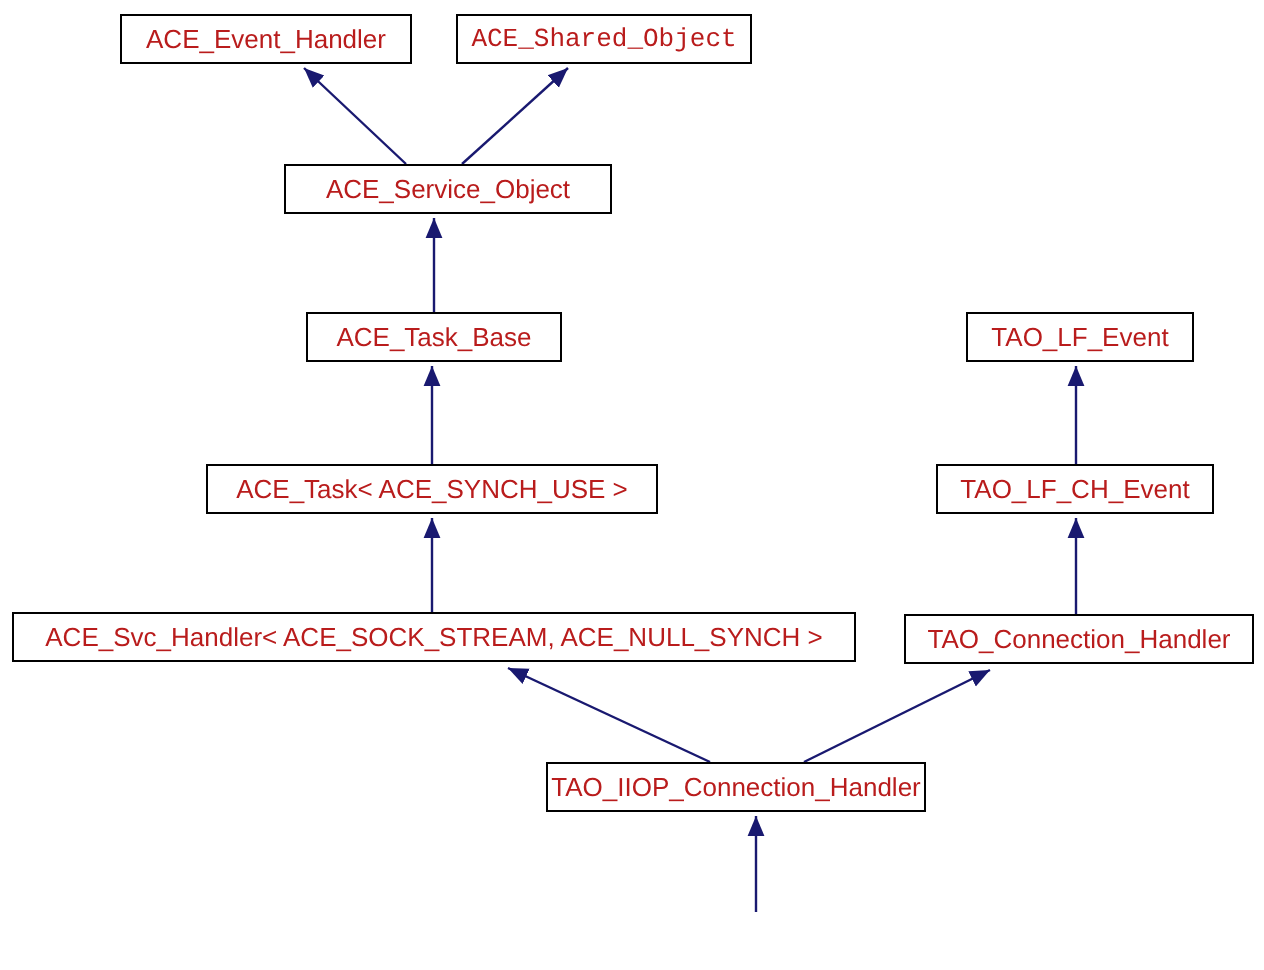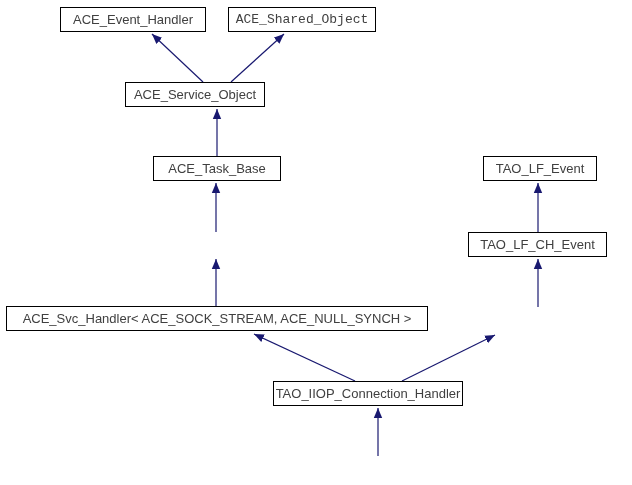--- a/index.html
+++ b/index.html
@@ -20,37 +20,37 @@
     left: 0;
     top: 0;
     width: 632px;
     height: 485px;
   }
   .node {
     position: absolute;
     box-sizing: border-box;
     border: 1px solid #000000;
     background: #ffffff;
-    color: #404040;
+    color: #b91c1c;
     font-size: 13px;
     line-height: 1;
     display: flex;
     align-items: center;
     justify-content: center;
     white-space: nowrap;
     cursor: pointer;
   }
   .node.highlight {
     background: #c0c0c0;
     cursor: default;
   }
   
   .n0  { left: 60px;  top: 7px;   width: 146px; height: 25px; }
   .n1  { left: 228px; top: 7px;   width: 148px; height: 25px; font-family: Liberation Mono, monospace; }
-  .n2  { left: 125px; top: 82px;  width: 140px; height: 25px; text-align: right; }
+  .n2  { left: 142px; top: 82px;  width: 164px; height: 25px; text-align: right; }
   .n3  { left: 153px; top: 156px; width: 128px; height: 25px; }
   .n4  { left: 103px; top: 232px; width: 226px; height: 25px; }
   .n5  { left: 6px;   top: 306px; width: 422px; height: 25px; text-align: center; }
   .n6  { left: 483px; top: 156px; width: 114px; height: 25px; }
   .n7  { left: 468px; top: 232px; width: 139px; height: 25px; }
   .n8  { left: 452px; top: 307px; width: 175px; height: 25px; }
   .n9  { left: 273px; top: 381px; width: 190px; height: 25px; }
   .n10 { left: 240px; top: 456px; width: 278px; height: 27px; }
   .edge {
     stroke: #191970;
@@ -78,18 +78,20 @@
     <line class="edge" x1="538" y1="307" x2="538" y2="259" marker-end="url(#arrow)"></line>
     <line class="edge" x1="355" y1="381" x2="254" y2="334" marker-end="url(#arrow)"></line>
     <line class="edge" x1="402" y1="381" x2="495" y2="335" marker-end="url(#arrow)"></line>
     <line class="edge" x1="378" y1="456" x2="378" y2="408" marker-end="url(#arrow)"></line>
   </svg>
 
   <div class="node n0">ACE_Event_Handler</div>
   <div class="node n1">ACE_Shared_Object</div>
   <div class="node n2">ACE_Service_Object</div>
   <div class="node n3">ACE_Task_Base</div>
+  <div class="node n4">ACE_Task&lt; ACE_SYNCH_USE &gt;</div>
   <div class="node n5">ACE_Svc_Handler&lt; ACE_SOCK_STREAM, ACE_NULL_SYNCH &gt;</div>
   <div class="node n7">TAO_LF_CH_Event</div>
   <div class="node n6">TAO_LF_Event</div>
+  <div class="node n8">TAO_Connection_Handler</div>
   <div class="node n9">TAO_IIOP_Connection_Handler</div>
 
 </div>
 
 </body></html>

